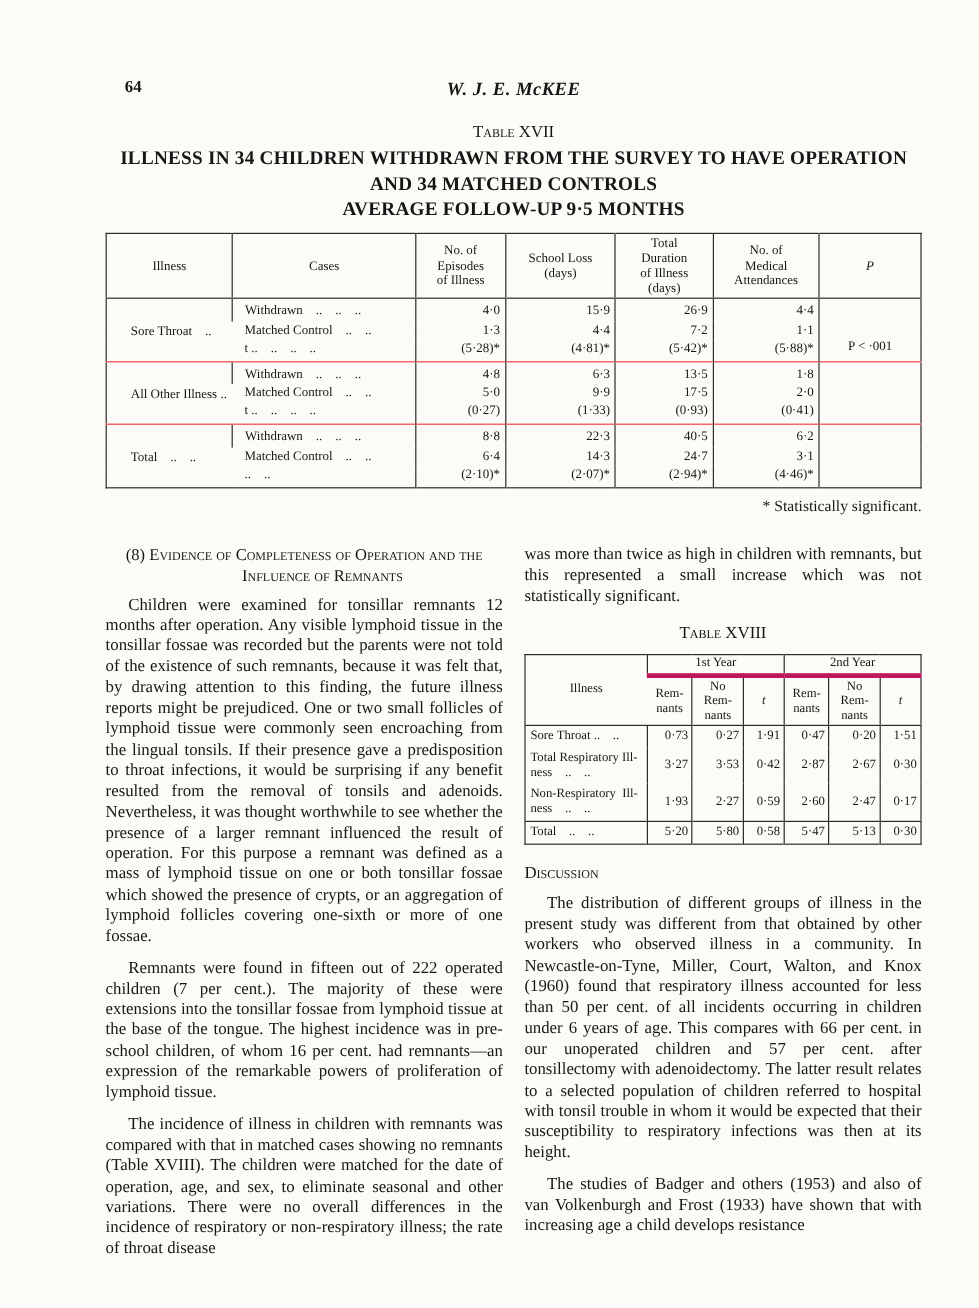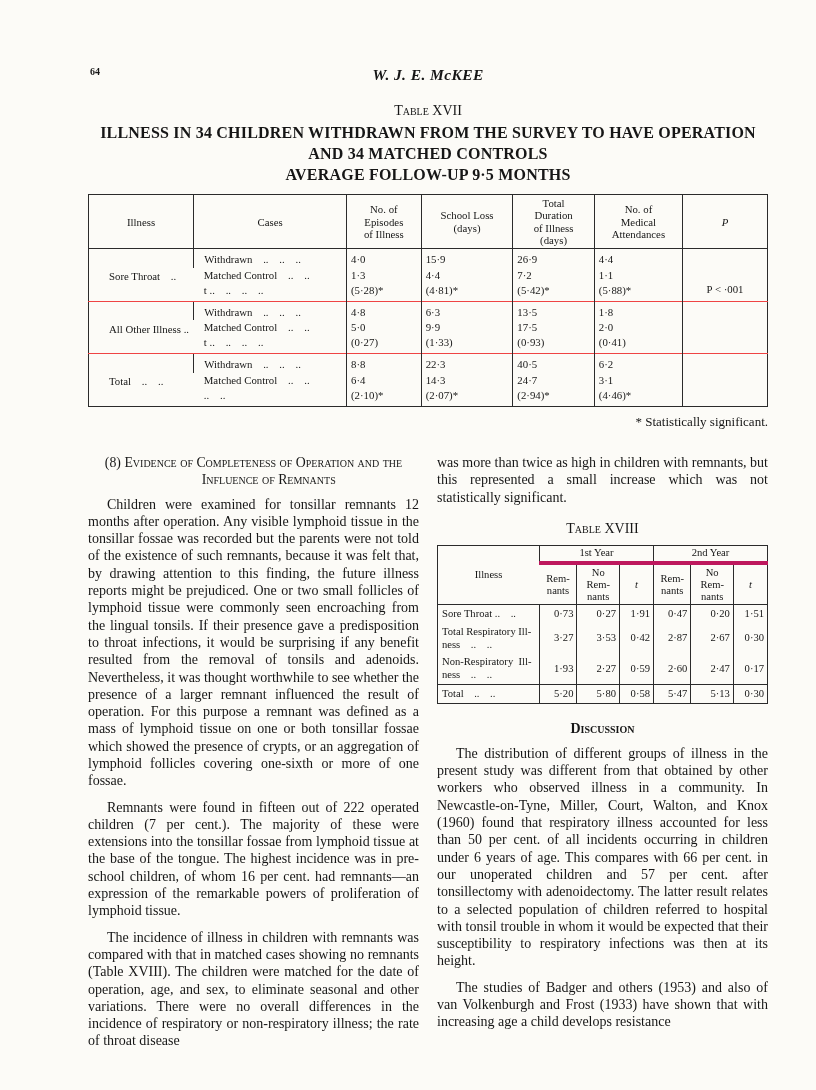--- a/index.html
+++ b/index.html
@@ -6,52 +6,52 @@
   html, body { margin: 0; padding: 0; background: #e8e6e1; }
   .page {
     width: 816px; height: 1090px; margin: 0 auto;
     background: #fcfbf7; color: #161616;
     font-family: "Liberation Serif", serif;
     padding: 66px 48px 0 88px;
     overflow: hidden;
   }
   
   .pghead { position: relative; height: 22px; }
-  .pgnum { position: absolute; left: 2px; top: 0; font-weight: bold; font-size: 10px; }
+  .pgnum { position: absolute; left: 16px; top: 0; font-weight: bold; font-size: 14px; }
   .runhead { text-align: center; font-weight: bold; font-style: italic; font-size: 15.5px; letter-spacing: .4px; }
 
   
   .tcap { text-align: center; font-variant: small-caps; font-size: 14px; margin-top: 15px; }
   .ttitle { text-align: center; font-size: 16px; font-weight: bold; line-height: 1.3; margin-top: 4px; white-space: pre-line; letter-spacing: .2px; }
 
   table { border-collapse: collapse; width: 100%; }
 
   
   .t17 { margin-top: 9px; font-size: 10.8px; line-height: 1.22; border: 1.4px solid #2b2b2b; table-layout: fixed; }
   .t17 th, .t17 td { border-left: 1px solid #2b2b2b; padding: 1px 4px; }
   .t17 th:first-child, .t17 td:first-child { border-left: none; }
   .t17 thead th { border-bottom: 1px solid #2b2b2b; font-weight: normal; text-align: center; vertical-align: middle; white-space: pre-line; height: 54px; line-height: 1.15; }
   .t17 thead th.c-p { font-style: italic; }
   .t17 tbody tr.gfirst td { border-top: 1px solid #ef4444; }
   .t17 tbody tr.gfirst td { padding-top: 4px; }
   .t17 tbody tr.glast td { padding-bottom: 4px; }
   .t17 .illness { text-align: left; vertical-align: middle; padding-left: 20px; }
   .t17 .cases { text-align: left; padding-left: 10px; }
-  .t17 .val { text-align: left; }
+  .t17 .val { text-align: right; }
   .t17 .pcol { text-align: center; vertical-align: bottom; padding-bottom: 5px; }
   .tfoot { text-align: right; font-size: 13px; margin-top: 7px; }
 
   
   .cols { display: flex; gap: 18px; margin-top: 24px; }
   .col { width: 331px; font-size: 14px; line-height: 17.3px; text-align: justify; }
   .col p { margin: 0; text-indent: 1.35em; }
   .col p.noindent { text-indent: 0; }
   .col p.sp { margin-top: 9px; }
   .sechead { font-variant: small-caps; font-size: 13.8px; line-height: 17.3px; padding-left: 2.2em; text-indent: -2.2em; margin-bottom: 7px; text-align: center; }
-  .dischead { text-align: center; font-variant: small-caps; font-size: 14px; margin: 16px 0 8px 0; font-weight: bold; }
+  .dischead { text-align: left; font-variant: small-caps; font-size: 14px; margin: 16px 0 8px 0; }
 
   
   .t18cap { margin-top: 14px; }
   .t18 { margin-top: 8px; font-size: 10.6px; line-height: 1.2; border: 1.4px solid #2b2b2b; table-layout: fixed; }
   .t18 th, .t18 td { border-left: 1px solid #2b2b2b; padding: 1px 3px; }
   .t18 th:first-child, .t18 td:first-child { border-left: none; }
   .t18 thead th { font-weight: normal; text-align: center; vertical-align: middle; white-space: pre-line; }
   .t18 thead .yr { border-bottom: 4px solid #be185d; height: 17px; }
   .t18 thead .sub { border-bottom: 1px solid #2b2b2b; height: 42px; line-height: 1.12; }
   .t18 thead .illh { border-bottom: 1px solid #2b2b2b; }

